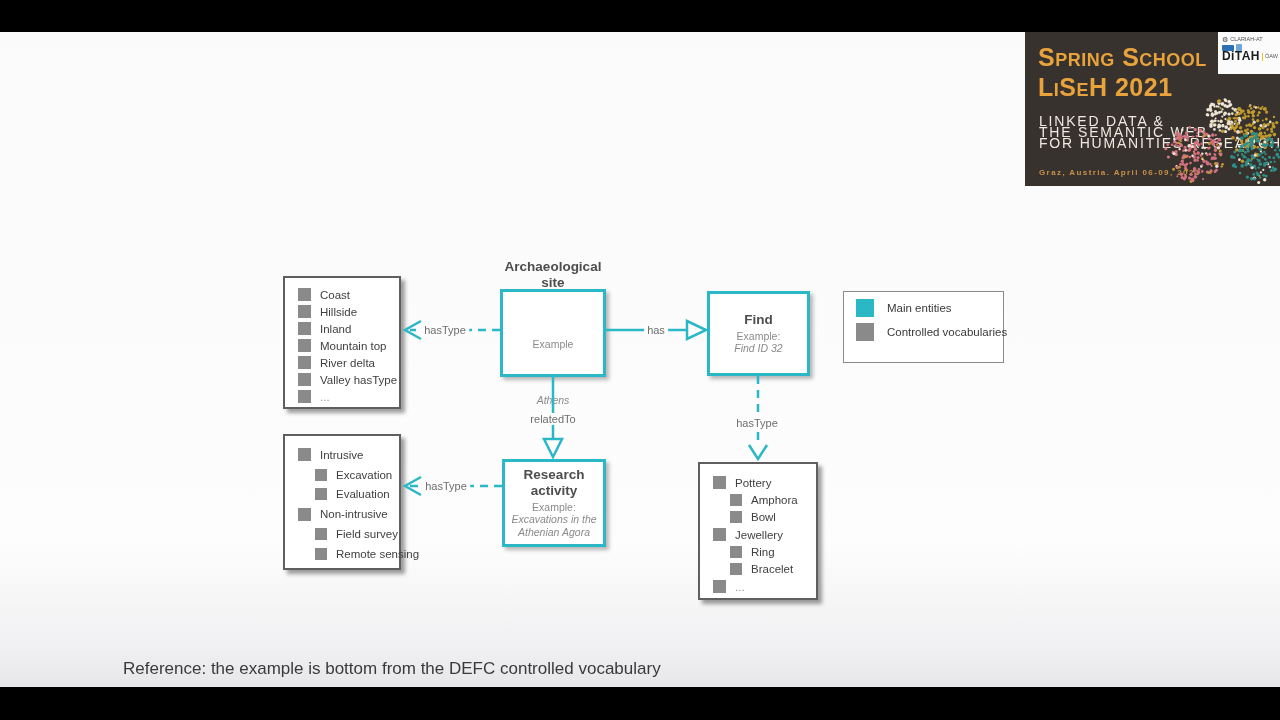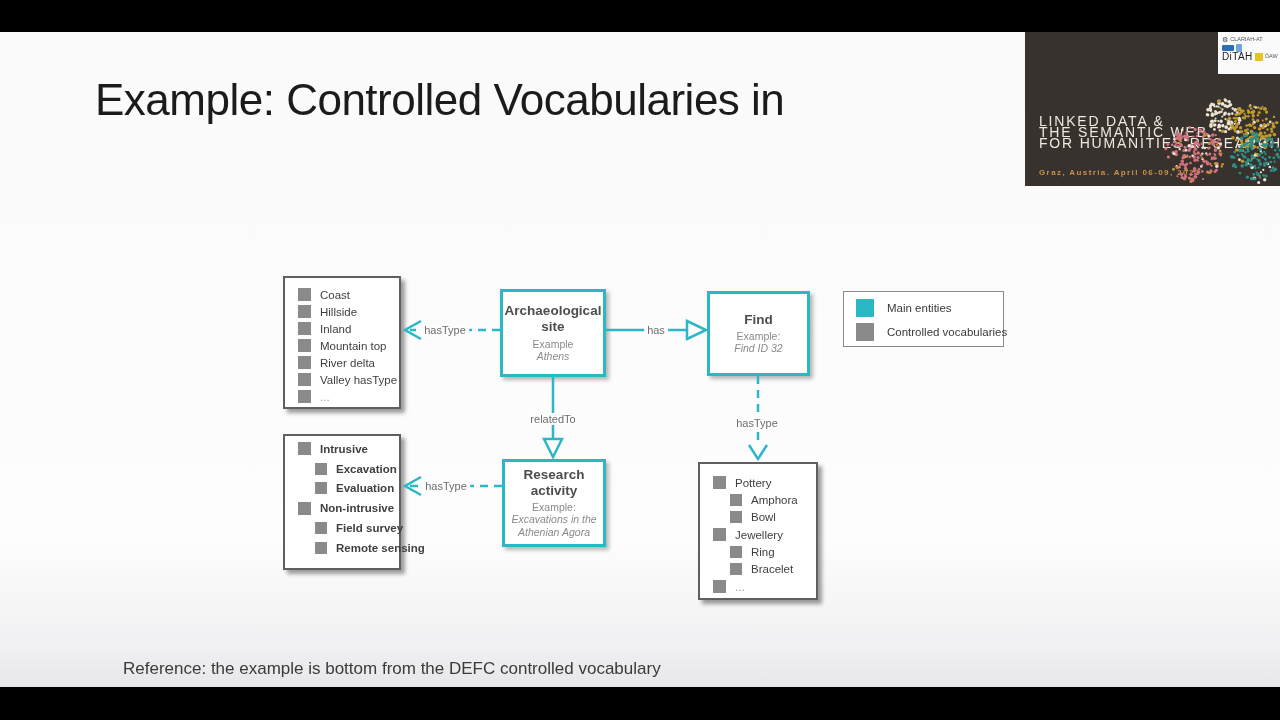--- a/index.html
+++ b/index.html
@@ -42,21 +42,21 @@
     font-size:8px; font-weight:bold; letter-spacing:1.4px; color:#c9914a; white-space:nowrap;
   }
   .logo-box {
     position:absolute; right:0; top:0; width:62px; height:42px;
     background:#fbfbfb; padding:3px 2px 0 4px; box-sizing:border-box;
   }
   .logo-row { display:flex; align-items:center; gap:2px; font-size:5.5px; color:#555; line-height:9px; white-space:nowrap; }
   .gear-glyph { font-size:7px; color:#444; }
   .blue-mark { width:12px; height:6px; background:#2b6fb5; display:inline-block; border-radius:1px; }
   .blue-mark2 { width:6px; height:8px; background:#6fa8d8; display:inline-block; border-radius:1px; }
-  .ditah-text { font-weight:normal; font-size:10px; color:#1c1c1c; letter-spacing:0.4px; }
+  .ditah-text { font-weight:bold; font-size:12px; color:#1c1c1c; letter-spacing:0.4px; }
   .yellow-sq { width:8px; height:8px; background:#e7c51e; display:inline-block; }
   .banner-dots { position:absolute; right:0; bottom:0; width:120px; height:90px; }
 
   
   .entity {
     position:absolute; background:#fff; border:3px solid #2ab7c6; box-sizing:border-box;
     box-shadow:3px 3px 4px rgba(0,0,0,.28);
     display:flex; flex-direction:column; align-items:center; justify-content:center;
     text-align:center; z-index:2; padding:2px;
   }
@@ -66,28 +66,28 @@
 
   .vocab {
     position:absolute; background:#fff; border:2.5px solid #5f5f5f; box-sizing:border-box;
     box-shadow:3.5px 3.5px 4px rgba(0,0,0,.38); z-index:2; padding:10px 0 0 13px;
   }
   .vrow { display:flex; align-items:center; margin-bottom:4px; }
   .sq { width:13px; height:13px; background:#8a8a8a; margin-right:9px; flex:none; }
   .vtxt { font-size:11.5px; color:#3f3f3f; white-space:nowrap; }
   .lvl1 { margin-left:17px; }
   .lvl1 .sq { width:12px; height:12px; }
-  .vocab-activity { padding-top:6px;font-weight:bold; }
+  .vocab-activity { padding-top:12px; }
   .vocab-activity .vrow { margin-bottom:7.5px; }
   .vocab-find { padding-top:12px;text-align:center; }
   .vocab-find .vrow { margin-bottom:5px; }
   .ellipsis-txt { color:#9a9a9a; }
 
   .legend {
-    position:absolute; left:843px; top:259px; width:161px; height:56px;
+    position:absolute; left:843px; top:259px; width:161px; height:72px;
     background:#fff; border:1.5px solid #8a8a8a; box-sizing:border-box;
     padding:7px 0 0 12px; z-index:2;
   }
   .legend-row { display:flex; align-items:center; margin-bottom:6px; }
   .legend-swatch { width:18px; height:18px; margin-right:13px; flex:none; }
   .legend-label { font-size:11.5px; color:#3a3a3a; white-space:nowrap; }
 
   .arrows-svg { position:absolute; left:0; top:0; width:1280px; height:655px; z-index:2; pointer-events:none; }
 
   .edge-label {
@@ -103,24 +103,27 @@
 </style>
 </head>
 <body>
 
 <div class="bar bar-top"></div>
 <div class="bar bar-bottom"></div>
 
 <div class="slide">
 
   <div class="page-title">
-    <div>Example: Controlled Vocabularies in</div>
   </div>
 
   <div class="banner">
+    <div class="banner-title">
+      <div>Spring School</div>
+      <div>LiSeH 2021</div>
+    </div>
     <div class="banner-sub">
       <div>LINKED DATA &amp;</div>
       <div>THE SEMANTIC WEB</div>
       <div>FOR HUMANITIES RESEARCH</div>
     </div>
     <div class="banner-date">Graz, Austria. April 06-09, 2021</div>
     <div class="logo-box">
       <div class="logo-row">
         <span class="gear-glyph">⚙</span>
         <span>CLARIAH-AT</span>
@@ -731,21 +734,21 @@
     <div class="vrow lvl1">
         <span class="sq"></span>
         <span class="vtxt">Bracelet</span>
       </div>
     <div class="vrow">
         <span class="sq"></span>
         <span class="vtxt ellipsis-txt">...</span>
       </div>
   </div>
 
-  <div class="entity" style="left:500px; top:257px; width:106px; height:88px;">
+  <div class="entity" style="left:500px; top:257px; width:106px; height:88px;gap:44px;">
     <div class="etitle">Archaeological site</div>
     <div class="eex">Example</div>
     <div class="evalue">Athens</div>
   </div>
 
   <div class="entity" style="left:707px; top:259px; width:103px; height:85px;">
     <div class="etitle">Find</div>
     <div class="eex">Example:</div>
     <div class="evalue">Find ID 32</div>
   </div>

